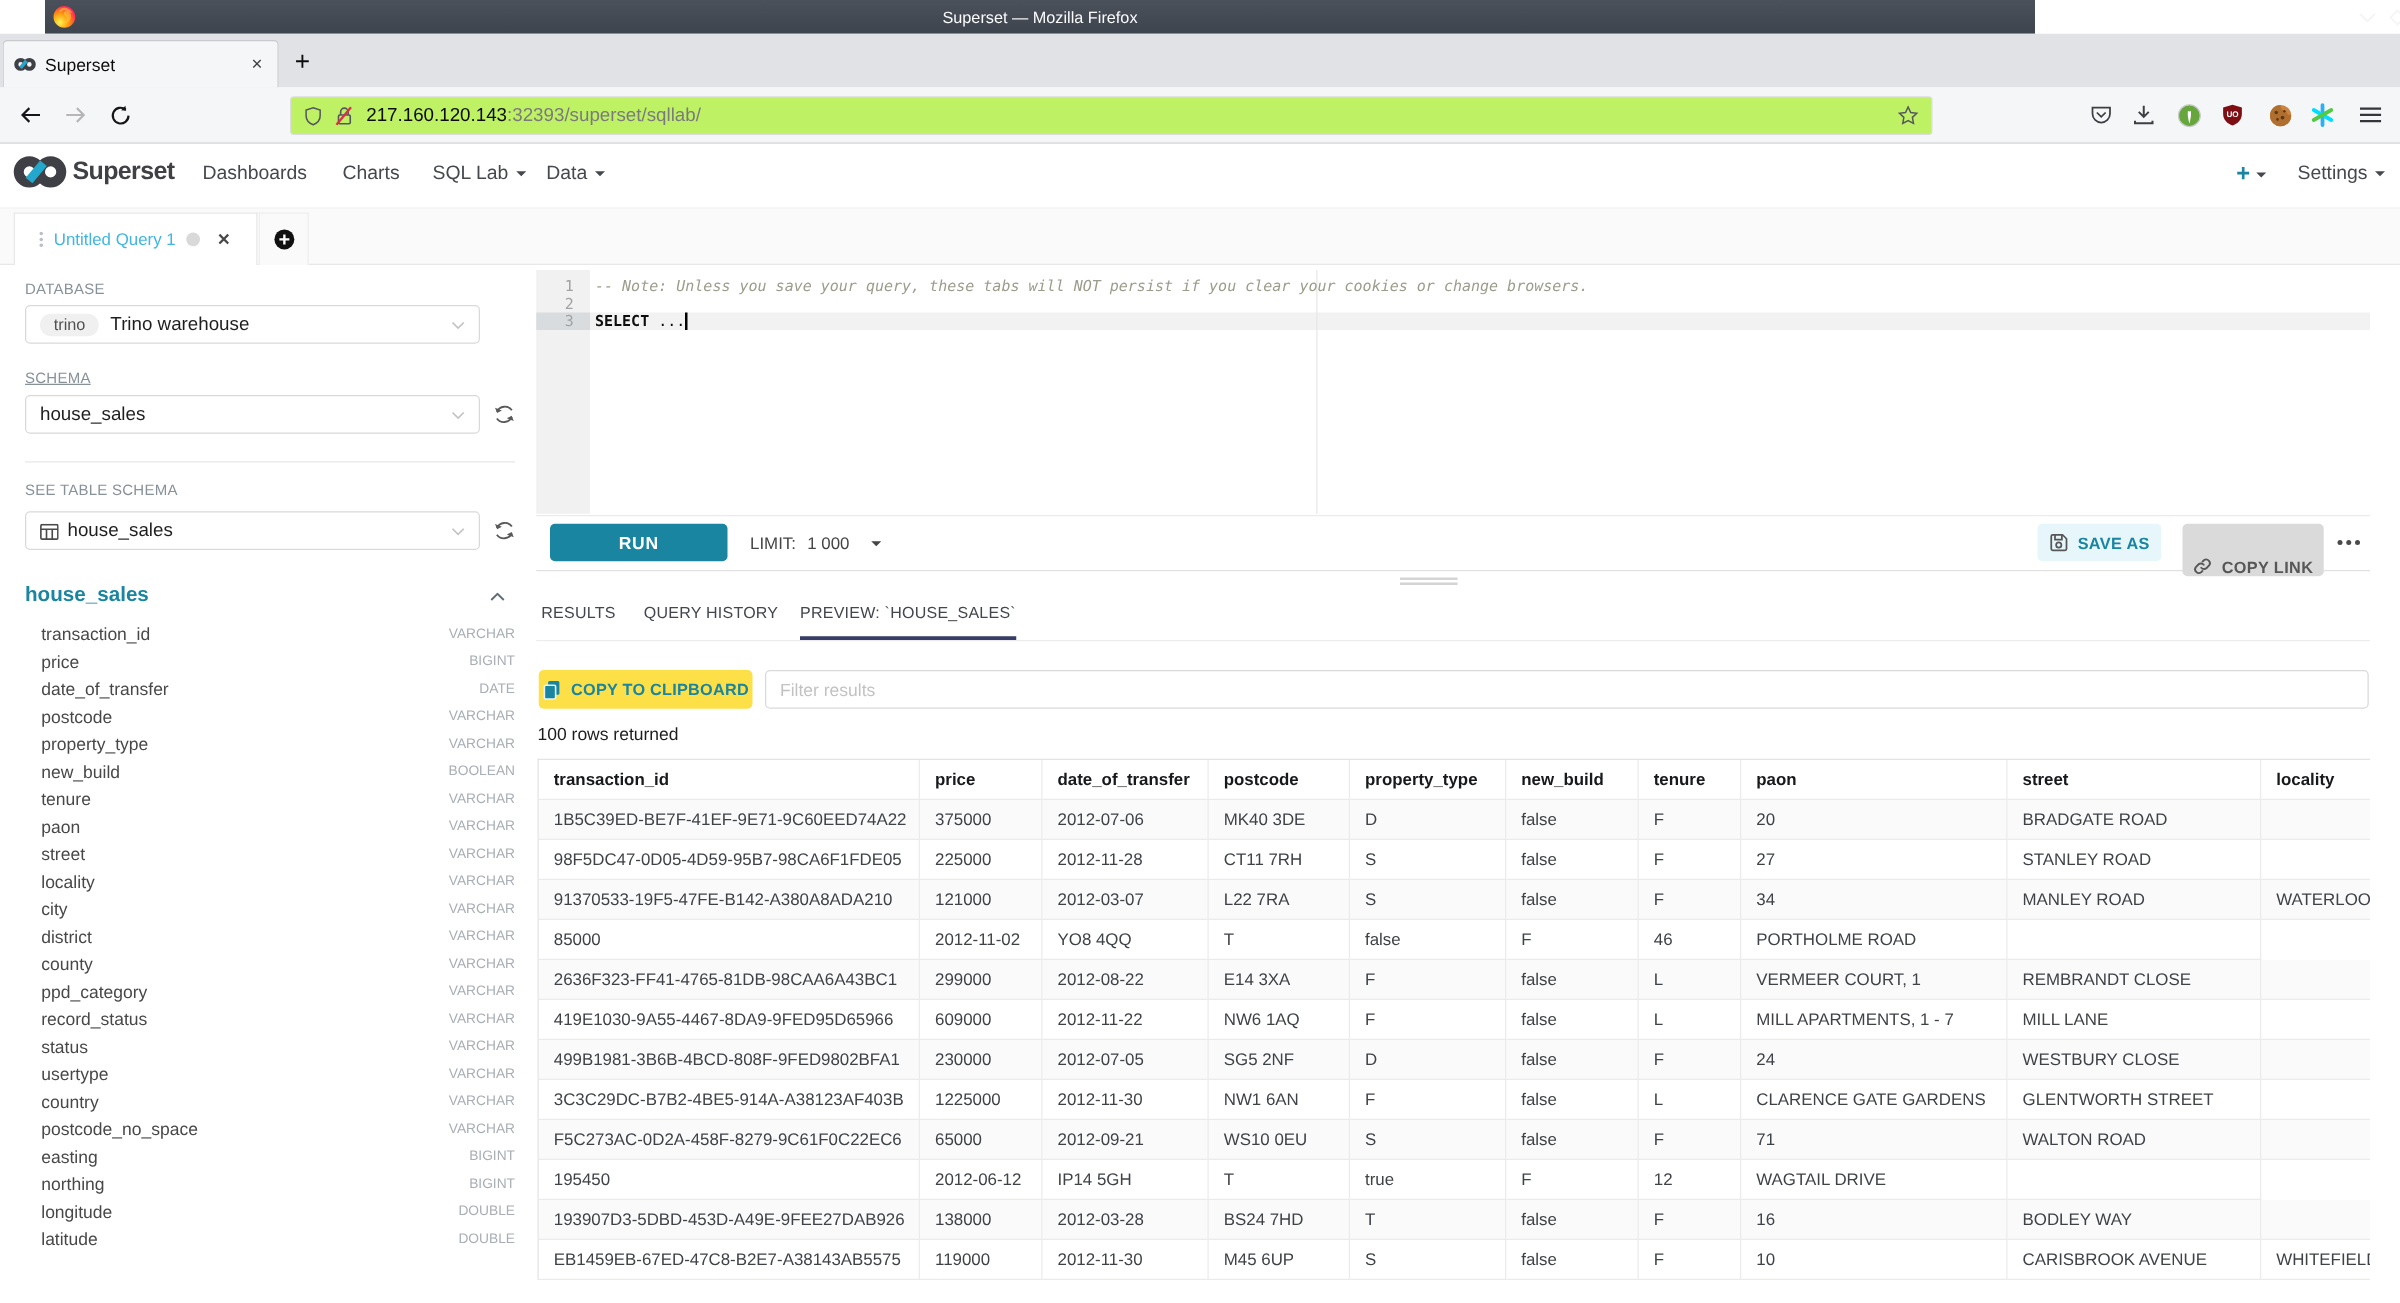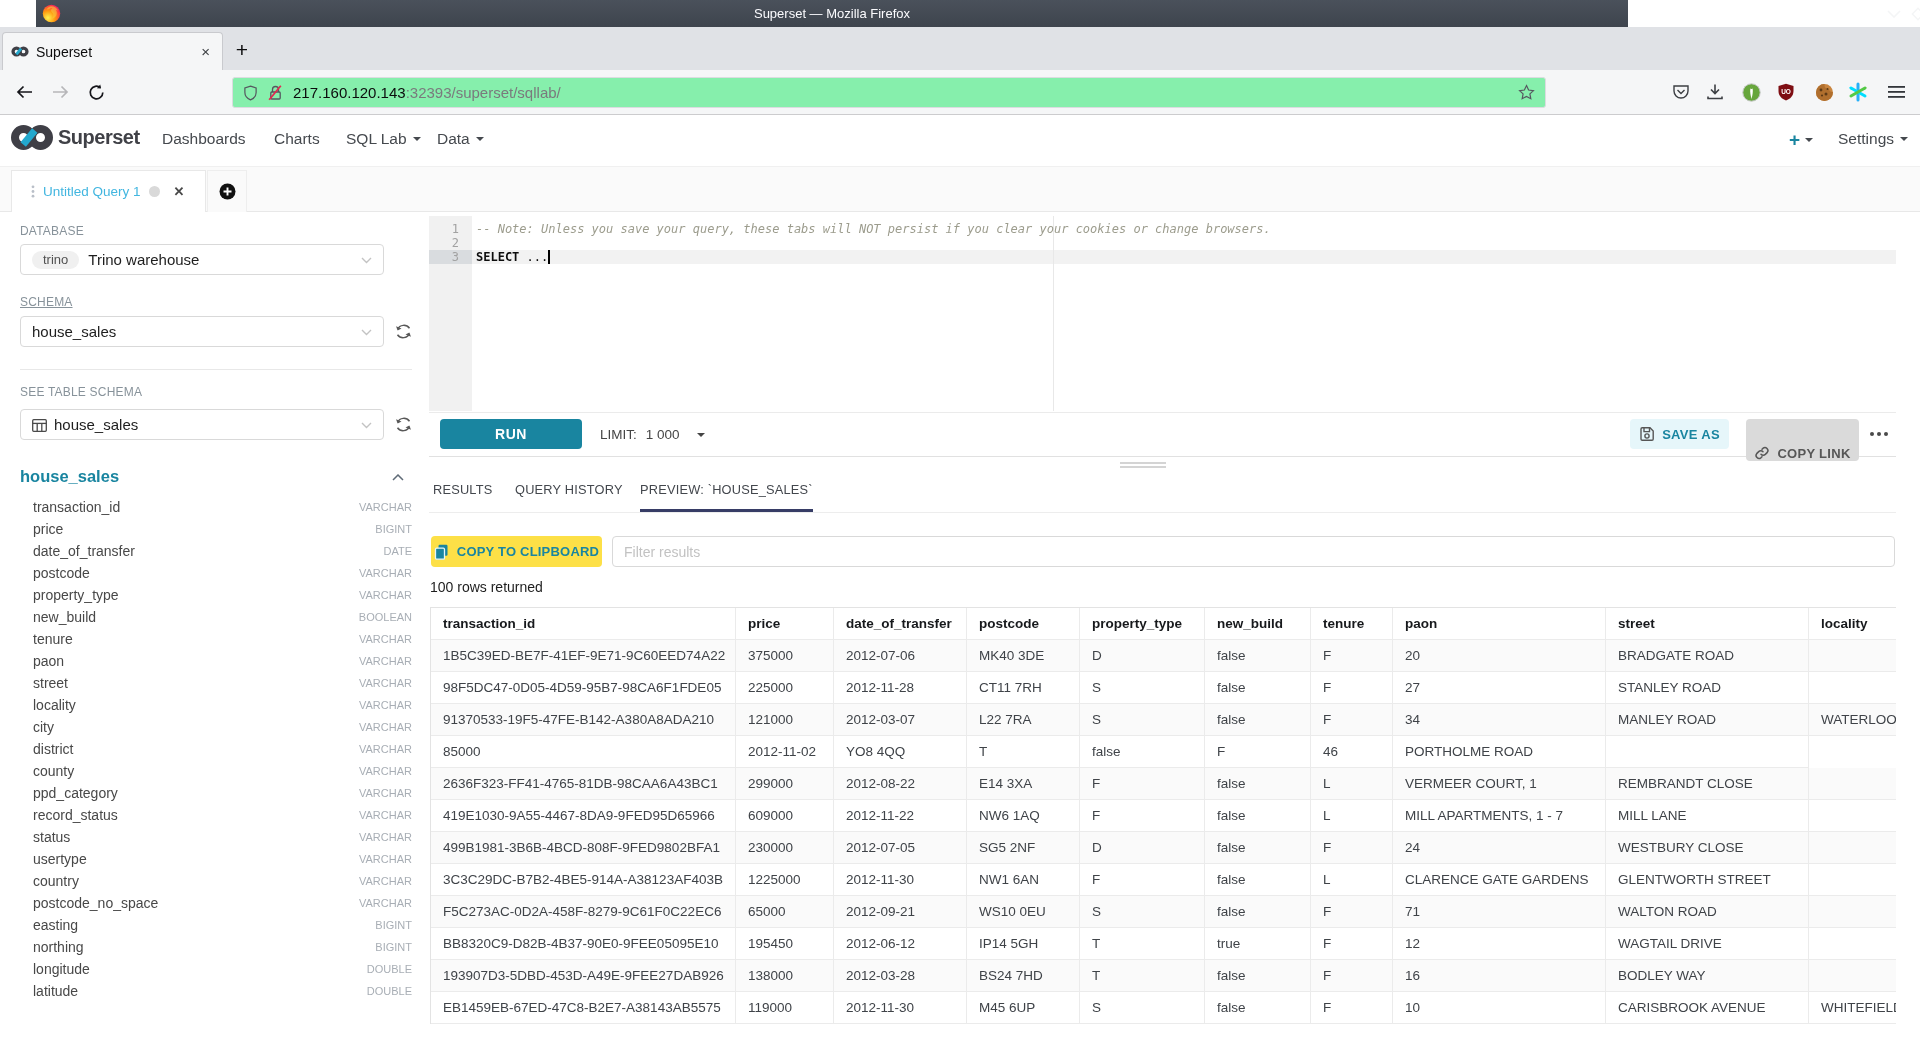--- a/index.html
+++ b/index.html
@@ -21,21 +21,21 @@
     display:flex; align-items:center; padding:0 8px; }
   #ff-tab-title { font-size:14px; color:#0c0c0d; margin-left:7px; flex:1; }
   #ff-tab-close { color:#3c3f43; font-size:15px; padding:0 4px; }
   #ff-newtab { position:absolute; left:228px; top:8px; width:28px; height:30px;
     display:flex; align-items:center; justify-content:center; color:#0c0c0d; font-size:21px; font-weight:300;}
 
   #ff-toolbar { position:absolute; left:0; top:70px; width:1920px; height:45px; background:#f5f6f7;
     border-bottom:1px solid #ccccce; }
   .navbtn { position:absolute; top:8px; width:28px; height:28px; display:flex;
     align-items:center; justify-content:center; }
-  #urlbar { position:absolute; left:232px; top:7px; width:1314px; height:31px; background:#86efac;
+  #urlbar { position:absolute; left:232px; top:7px; width:1314px; height:31px; background:#bef264;
     border:1px solid #dcdce0; border-radius:3px; display:flex; align-items:center; padding:0 10px; }
   #url-text { font-size:15px; color:#0c0c0d; margin-left:9px; flex:1; white-space:nowrap; overflow:hidden;}
   #url-text .dim { color:#7a7a7d; }
   .tb-icon { position:absolute; top:10px; width:24px; height:24px; display:flex;
     align-items:center; justify-content:center; }
 
   
   #navbar { position:absolute; left:0; top:115px; width:1920px; height:52px; background:#fff;
     border-bottom:1px solid #f0f0f0; }
   #brand { position:absolute; left:10px; top:9px; display:flex; align-items:center; }
@@ -714,21 +714,20 @@
         <div>WS10 0EU</div>
         <div>S</div>
         <div>false</div>
         <div>F</div>
         <div>71</div>
         <div>WALTON ROAD</div>
         <div></div>
       </div>
 
       <div class="tr">
-        <div>BB8320C9-D82B-4B37-90E0-9FEE05095E10</div>
         <div>195450</div>
         <div>2012-06-12</div>
         <div>IP14 5GH</div>
         <div>T</div>
         <div>true</div>
         <div>F</div>
         <div>12</div>
         <div>WAGTAIL DRIVE</div>
         <div></div>
       </div>

